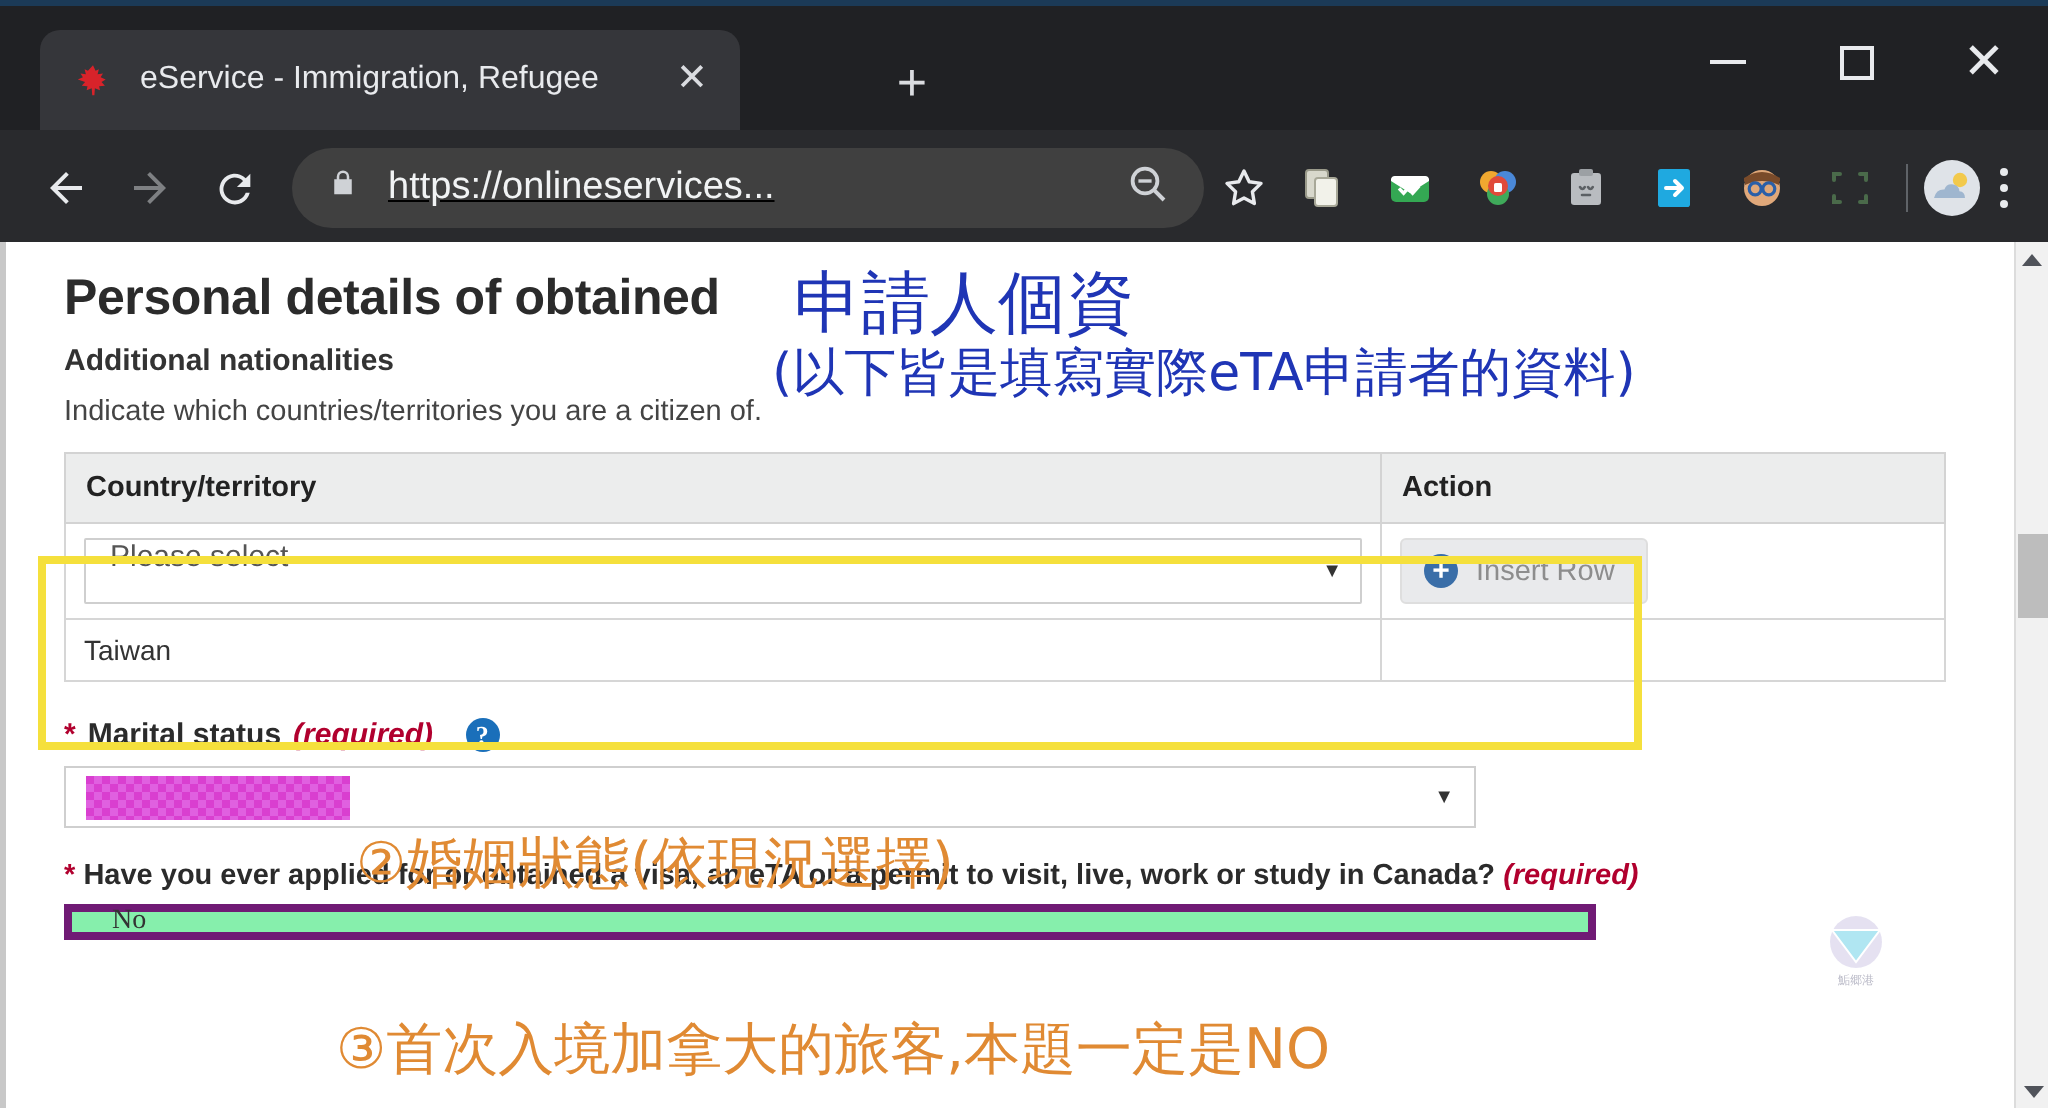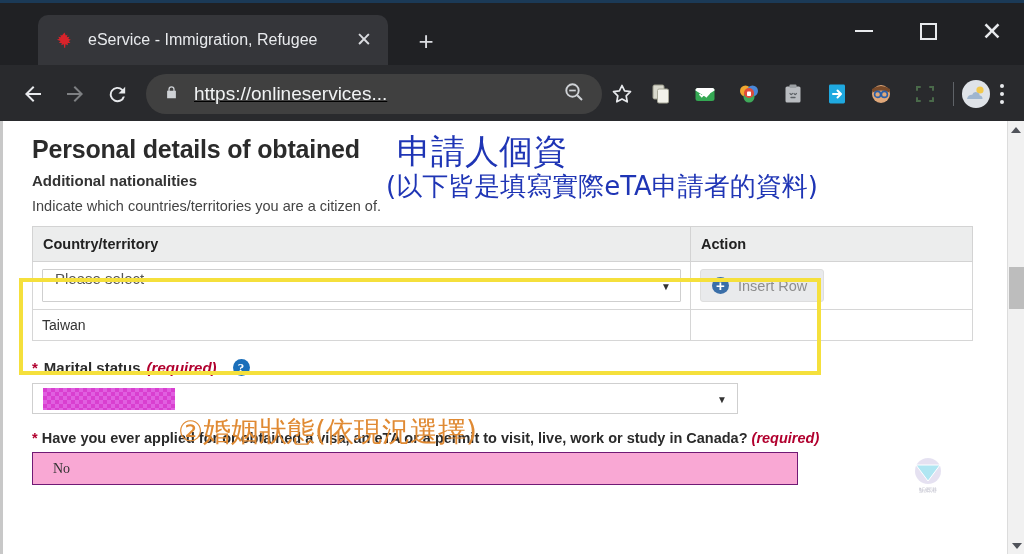--- a/index.html
+++ b/index.html
@@ -14,21 +14,22 @@
   #browser { width: 1024px; height: 554px; position: relative; background: #202124; }
 
   .chrome-topstrip {
     height: 3px; background: #1b3a57; width: 100%;
   }
 
   .tabstrip {
     height: 62px; background: #202124;
     position: relative;
     display: flex; align-items: flex-end;
-    padding-left: 38px;
+    padding-left: 20px;
+    gap: 48px;
   }
   .tab {
     width: 350px; height: 50px;
     background: #35363a;
     border-radius: 10px 10px 0 0;
     display: flex; align-items: center;
     padding: 0 12px 0 16px;
     position: relative;
   }
   .favicon {
@@ -260,22 +261,22 @@
     background-position: 0 0, 4px 4px;
   }
 
   
   .visa-q {
     font-size: 14.5px; font-weight: bold; color: #2b2b2b;
     margin-top: 16px; white-space: nowrap;
   }
   .visa-row { margin-top: 6px; position: relative; width: 766px; }
   .visa-select {
-    width: 766px; height: 33px;
-    border: 1px solid #701a75; background: #f9a8d4;
+    width: 766px; height: 18px;
+    border: 4px solid #701a75; background: #86efac;
     display: flex; align-items: center;
     padding-left: 20px;
     font-size: 14px; color: #333;
     font-family: "Liberation Serif", serif;
   }
 
   
   .watermark {
     position: absolute; right: 58px; top: 334px;
     width: 44px; height: 40px; opacity: 0.42;
@@ -512,20 +513,21 @@
         <span class="req-star">*</span>
         <span>Have you ever applied for or obtained a visa, an eTA or a permit to visit, live, work or study in Canada?</span>
         <span class="req-text">(required)</span>
       </div>
       <div class="visa-row">
         <div class="visa-select">No</div>
       </div>
 
       
       <div class="orange-anno anno2">②婚姻狀態(依現況選擇)</div>
+      <div class="orange-anno anno3">③首次入境加拿大的旅客,本題一定是NO</div>
 
       
       <div class="yellow-box"></div>
 
       
       <div class="watermark">
         <svg width="44" height="40" viewBox="0 0 44 40" aria-hidden="true">
           <circle cx="22" cy="16" r="13" fill="#8e7fc4" opacity="0.55"></circle>
           <path d="M10 10h24L22 26z" fill="#2ec5e0" opacity="0.85"></path>
           <path d="M10 10h24L22 26z" fill="none" stroke="#ffffff" stroke-width="1"></path>

